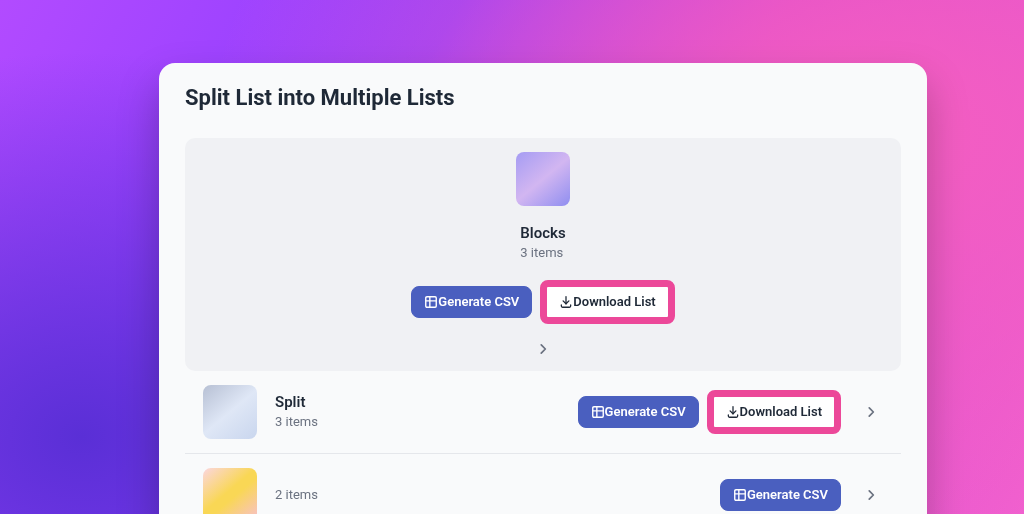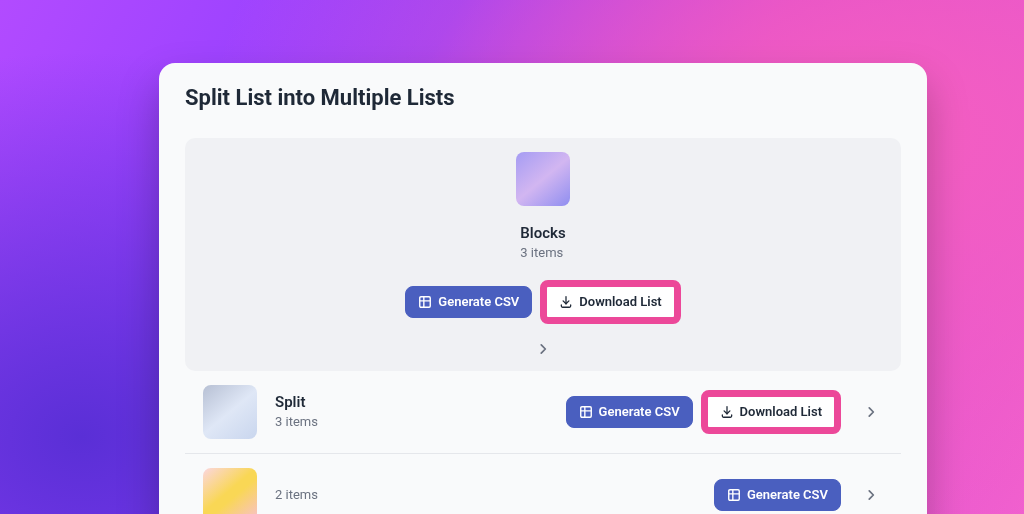--- a/index.html
+++ b/index.html
@@ -80,21 +80,20 @@
     margin-top: 2px;
   }
   .buttons {
     display: flex;
     gap: 8px;
     align-items: center;
   }
   .btn {
     display: inline-flex;
     align-items: center;
-    gap: 6px;
     font-size: 13px;
     font-weight: 600;
     padding: 8px 12px;
     border-radius: 8px;
     cursor: pointer;
     white-space: nowrap;
     line-height: 1;
   }
   .btn-primary {
     background: #4a5fbf;

